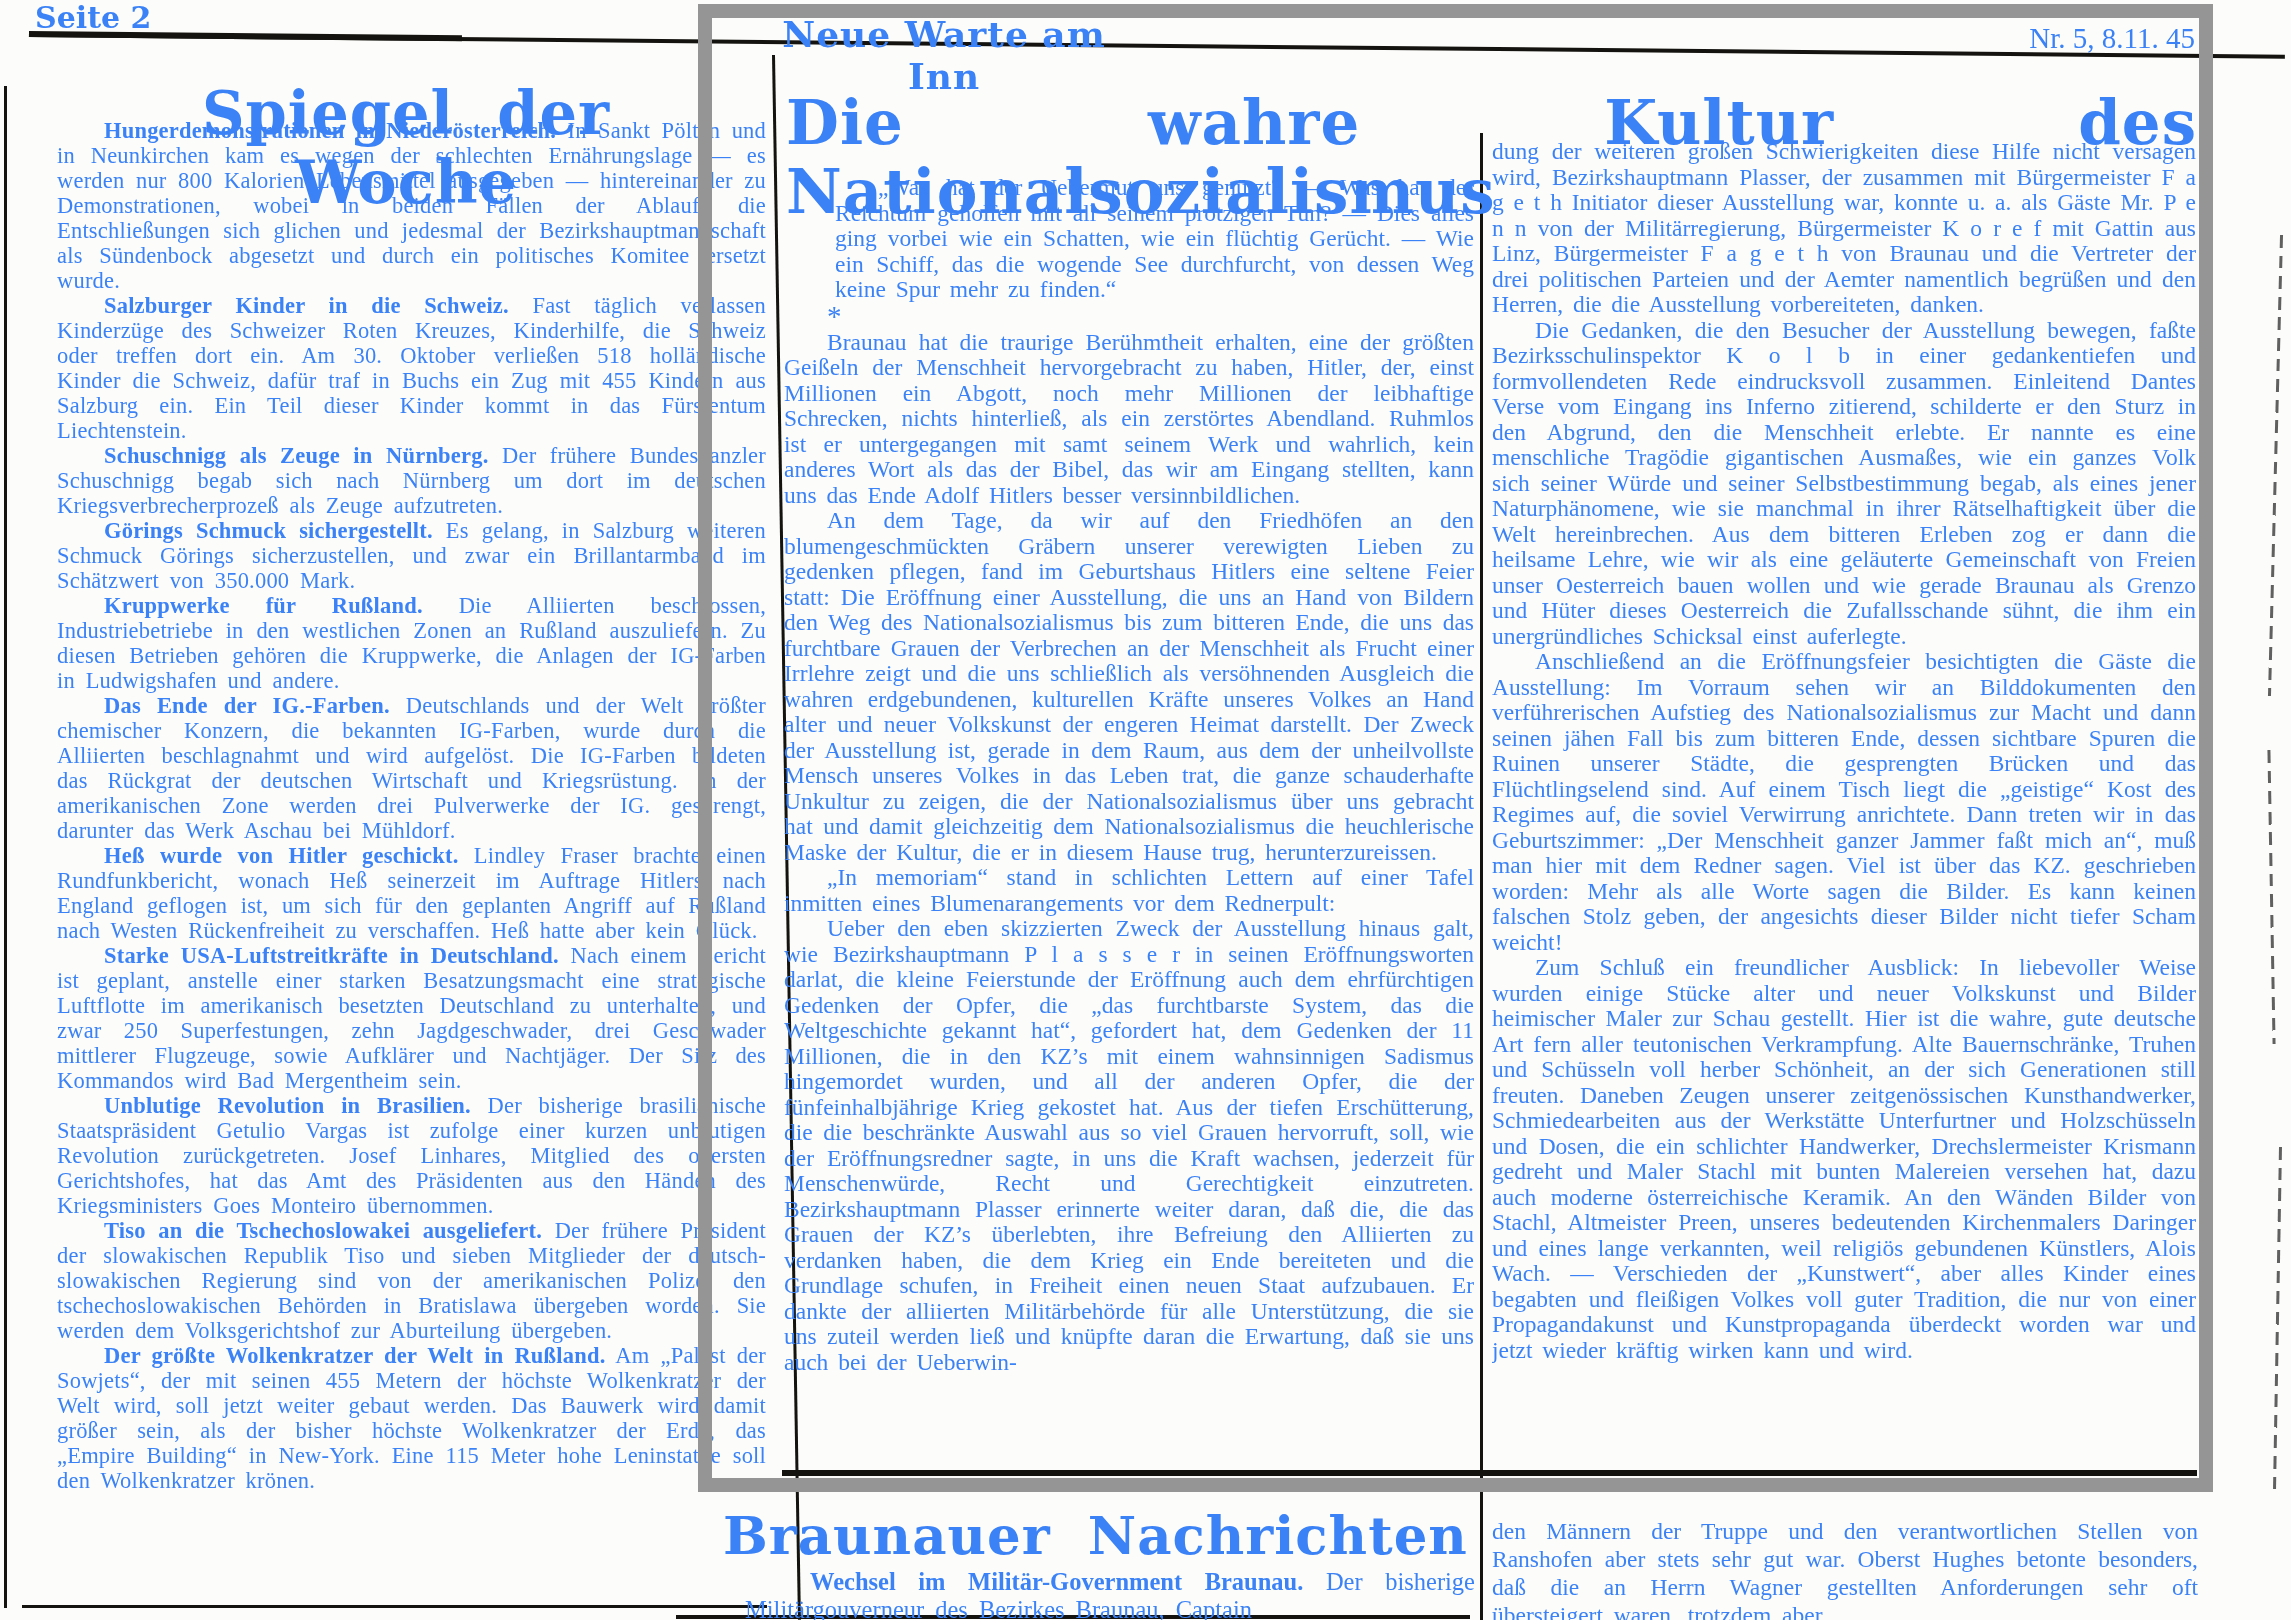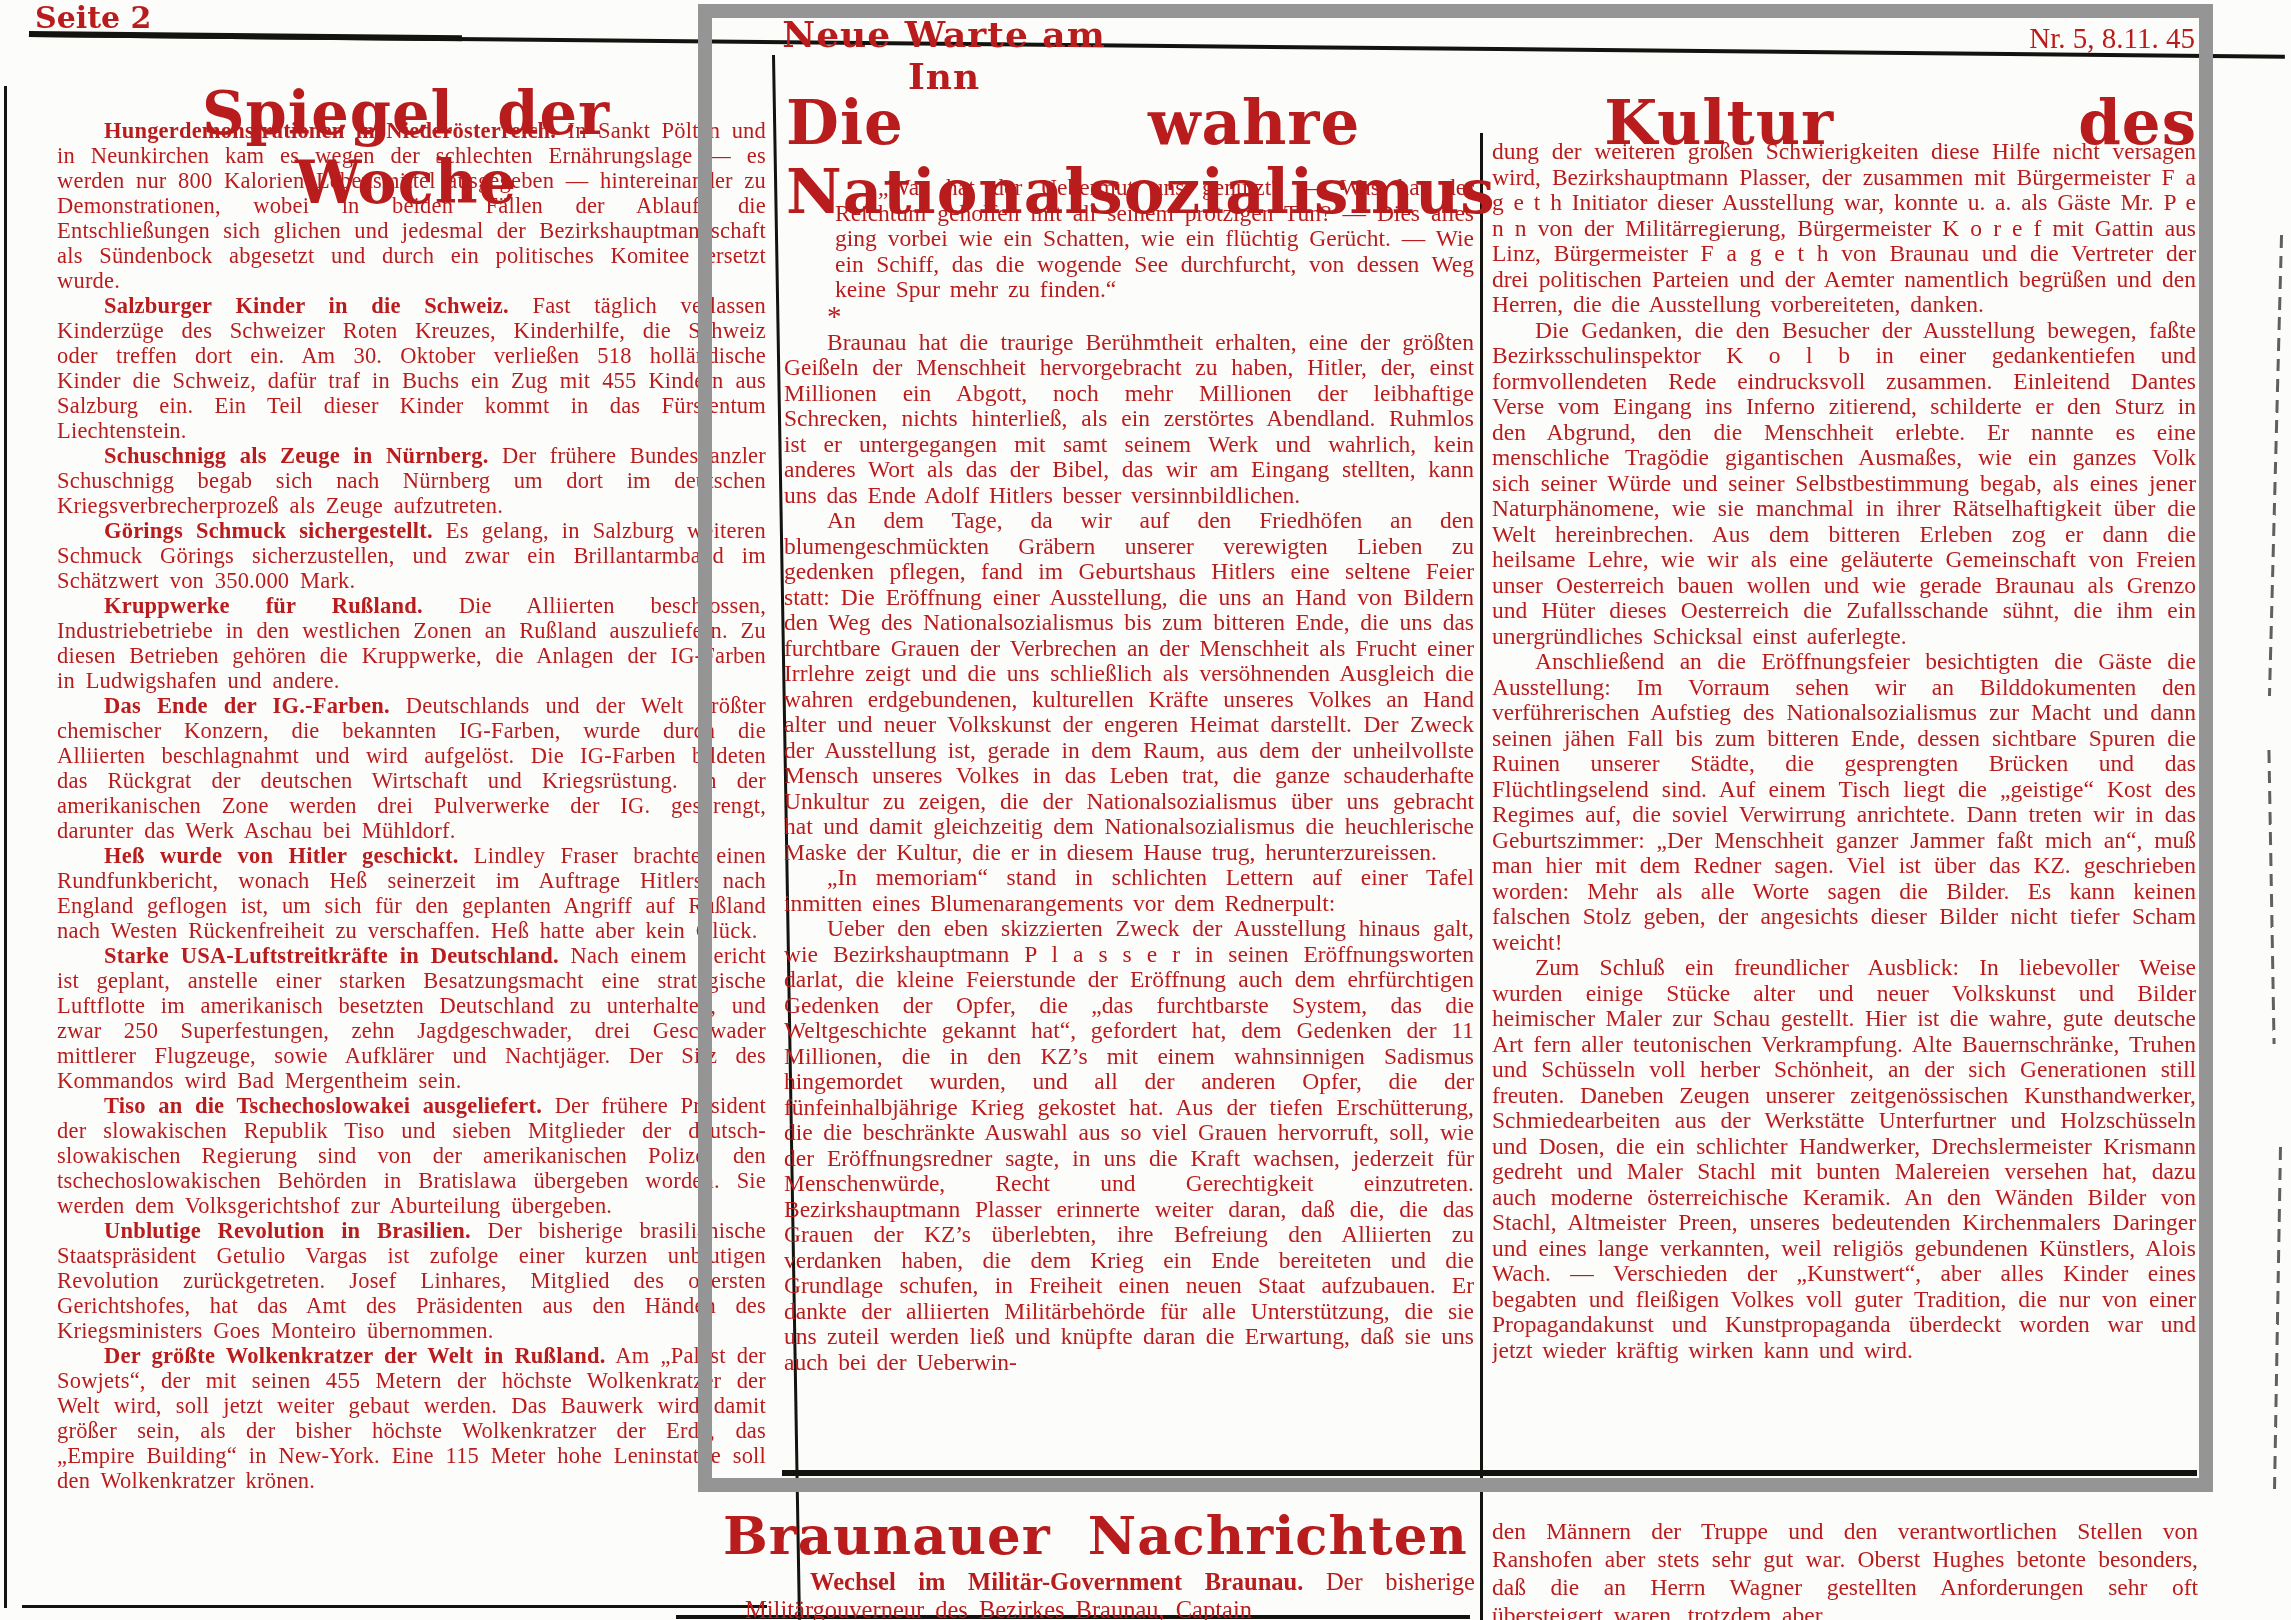--- a/index.html
+++ b/index.html
@@ -1,17 +1,17 @@
 <!DOCTYPE html>
 <html><head>
 <meta charset="utf-8">
 <style>
   html,body{margin:0;padding:0;background:#e8e8e6;}
   .page{position:relative;width:2292px;height:1620px;background:#fcfcfa;overflow:hidden;
-        font-family:"Liberation Serif", serif;color:#b91c1c;}
+        font-family:"Liberation Serif", serif;color:#3b82f6;}
   .abs{position:absolute;}
   .rule{position:absolute;background:#14130f;z-index:2;}
   .txt{z-index:3;}
   p{margin:0;}
   
   .page-label{font-size:30px;font-weight:bold;font-family:"DejaVu Serif",serif;}
   .masthead{font-size:36px;font-weight:bold;font-family:"DejaVu Serif",serif;text-align:center;letter-spacing:1px;}
   .issue{font-size:29px;text-align:right;}
   .spiegel-title{font-size:59px;font-weight:bold;font-family:"DejaVu Serif",serif;text-align:center;
                  word-spacing:21.6px;letter-spacing:1px;}
@@ -58,22 +58,22 @@
 
   <div class="abs txt news" style="left:29px;top:118px;width:737px;height:1486px;">
     <p><span class="lead">Hungerdemonstrationen in Niederösterreich.</span> <span>In Sankt Pölten und in Neunkirchen kam es wegen der schlechten Ernährungslage — es werden nur 800 Kalorien Lebensmittel ausgegeben — hintereinander zu Demonstrationen, wobei in beiden Fällen der Ablauf, die Entschließungen sich glichen und jedesmal der Bezirkshauptmannschaft als Sündenbock abgesetzt und durch ein politisches Komitee ersetzt wurde.</span></p>
     <p><span class="lead">Salzburger Kinder in die Schweiz.</span> <span>Fast täglich verlassen Kinderzüge des Schweizer Roten Kreuzes, Kinderhilfe, die Schweiz oder treffen dort ein. Am 30. Oktober verließen 518 holländische Kinder die Schweiz, dafür traf in Buchs ein Zug mit 455 Kindern aus Salzburg ein. Ein Teil dieser Kinder kommt in das Fürstentum Liechtenstein.</span></p>
     <p><span class="lead">Schuschnigg als Zeuge in Nürnberg.</span> <span>Der frühere Bundeskanzler Schuschnigg begab sich nach Nürnberg um dort im deutschen Kriegsverbrecherprozeß als Zeuge aufzutreten.</span></p>
     <p><span class="lead">Görings Schmuck sichergestellt.</span> <span>Es gelang, in Salzburg weiteren Schmuck Görings sicherzustellen, und zwar ein Brillantarmband im Schätzwert von 350.000 Mark.</span></p>
     <p><span class="lead">Kruppwerke für Rußland.</span> <span>Die Alliierten beschlossen, Industriebetriebe in den westlichen Zonen an Rußland auszuliefern. Zu diesen Betrieben gehören die Kruppwerke, die Anlagen der IG-Farben in Ludwigshafen und andere.</span></p>
     <p><span class="lead">Das Ende der IG.-Farben.</span> <span>Deutschlands und der Welt größter chemischer Konzern, die bekannten IG-Farben, wurde durch die Alliierten beschlagnahmt und wird aufgelöst. Die IG-Farben bildeten das Rückgrat der deutschen Wirtschaft und Kriegsrüstung. In der amerikanischen Zone werden drei Pulverwerke der IG. gesprengt, darunter das Werk Aschau bei Mühldorf.</span></p>
     <p><span class="lead">Heß wurde von Hitler geschickt.</span> <span>Lindley Fraser brachte einen Rundfunkbericht, wonach Heß seinerzeit im Auftrage Hitlers nach England geflogen ist, um sich für den geplanten Angriff auf Rußland nach Westen Rückenfreiheit zu verschaffen. Heß hatte aber kein Glück.</span></p>
     <p><span class="lead">Starke USA-Luftstreitkräfte in Deutschland.</span> <span>Nach einem Bericht ist geplant, anstelle einer starken Besatzungsmacht eine strategische Luftflotte im amerikanisch besetzten Deutschland zu unterhalten, und zwar 250 Superfestungen, zehn Jagdgeschwader, drei Geschwader mittlerer Flugzeuge, sowie Aufklärer und Nachtjäger. Der Sitz des Kommandos wird Bad Mergentheim sein.</span></p>
+    <p><span class="lead">Unblutige Revolution in Brasilien.</span> <span>Der bisherige brasilianische Staatspräsident Getulio Vargas ist zufolge einer kurzen unblutigen Revolution zurückgetreten. Josef Linhares, Mitglied des obersten Gerichtshofes, hat das Amt des Präsidenten aus den Händen des Kriegsministers Goes Monteiro übernommen.</span></p>
     <p><span class="lead">Tiso an die Tschechoslowakei ausgeliefert.</span> <span>Der frühere Präsident der slowakischen Republik Tiso und sieben Mitglieder der deutsch-slowakischen Regierung sind von der amerikanischen Polizei den tschechoslowakischen Behörden in Bratislawa übergeben worden. Sie werden dem Volksgerichtshof zur Aburteilung übergeben.</span></p>
-    <p><span class="lead">Unblutige Revolution in Brasilien.</span> <span>Der bisherige brasilianische Staatspräsident Getulio Vargas ist zufolge einer kurzen unblutigen Revolution zurückgetreten. Josef Linhares, Mitglied des obersten Gerichtshofes, hat das Amt des Präsidenten aus den Händen des Kriegsministers Goes Monteiro übernommen.</span></p>
     <p><span class="lead">Der größte Wolkenkratzer der Welt in Rußland.</span> <span>Am „Palast der Sowjets“, der mit seinen 455 Metern der höchste Wolkenkratzer der Welt wird, soll jetzt weiter gebaut werden. Das Bauwerk wird damit größer sein, als der bisher höchste Wolkenkratzer der Erde, das „Empire Building“ in New-York. Eine 115 Meter hohe Leninstatue soll den Wolkenkratzer krönen.</span></p>
   </div>
 
   <div class="abs txt main-headline" style="left:786px;top:40px;width:1411px;margin-top:48px;">Die wahre Kultur des Nationalsozialismus</div>
 
   <div class="abs txt artcol" style="left:784px;top:139px;width:690px;height:1331px;margin-top:36px;">
     <p class="quote">„Was hat der Uebermut uns genützt? — Was hat der Reichtum geholfen mit all seinem protzigen Tun? — Dies alles ging vorbei wie ein Schatten, wie ein flüchtig Gerücht. — Wie ein Schiff, das die wogende See durchfurcht, von dessen Weg keine Spur mehr zu finden.“</p>
     <p class="star-sep">*</p>
     <p>Braunau hat die traurige Berühmtheit erhalten, eine der größten Geißeln der Menschheit hervorgebracht zu haben, Hitler, der, einst Millionen ein Abgott, noch mehr Millionen der leibhaftige Schrecken, nichts hinterließ, als ein zerstörtes Abendland. Ruhmlos ist er untergegangen mit samt seinem Werk und wahrlich, kein anderes Wort als das der Bibel, das wir am Eingang stellten, kann uns das Ende Adolf Hitlers besser versinnbildlichen.</p>
     <p>An dem Tage, da wir auf den Friedhöfen an den blumengeschmückten Gräbern unserer verewigten Lieben zu gedenken pflegen, fand im Geburtshaus Hitlers eine seltene Feier statt: Die Eröffnung einer Ausstellung, die uns an Hand von Bildern den Weg des Nationalsozialismus bis zum bitteren Ende, die uns das furchtbare Grauen der Verbrechen an der Menschheit als Frucht einer Irrlehre zeigt und die uns schließlich als versöhnenden Ausgleich die wahren erdgebundenen, kulturellen Kräfte unseres Volkes an Hand alter und neuer Volkskunst der engeren Heimat darstellt. Der Zweck der Ausstellung ist, gerade in dem Raum, aus dem der unheilvollste Mensch unseres Volkes in das Leben trat, die ganze schauderhafte Unkultur zu zeigen, die der Nationalsozialismus über uns gebracht hat und damit gleichzeitig dem Nationalsozialismus die heuchlerische Maske der Kultur, die er in diesem Hause trug, herunterzureissen.</p>

